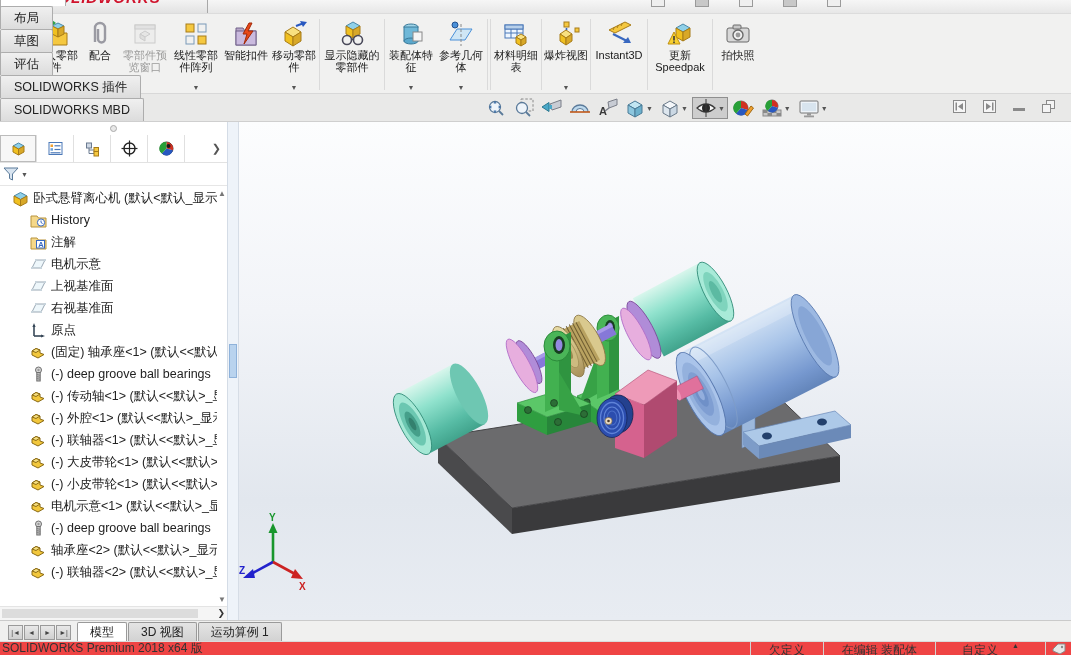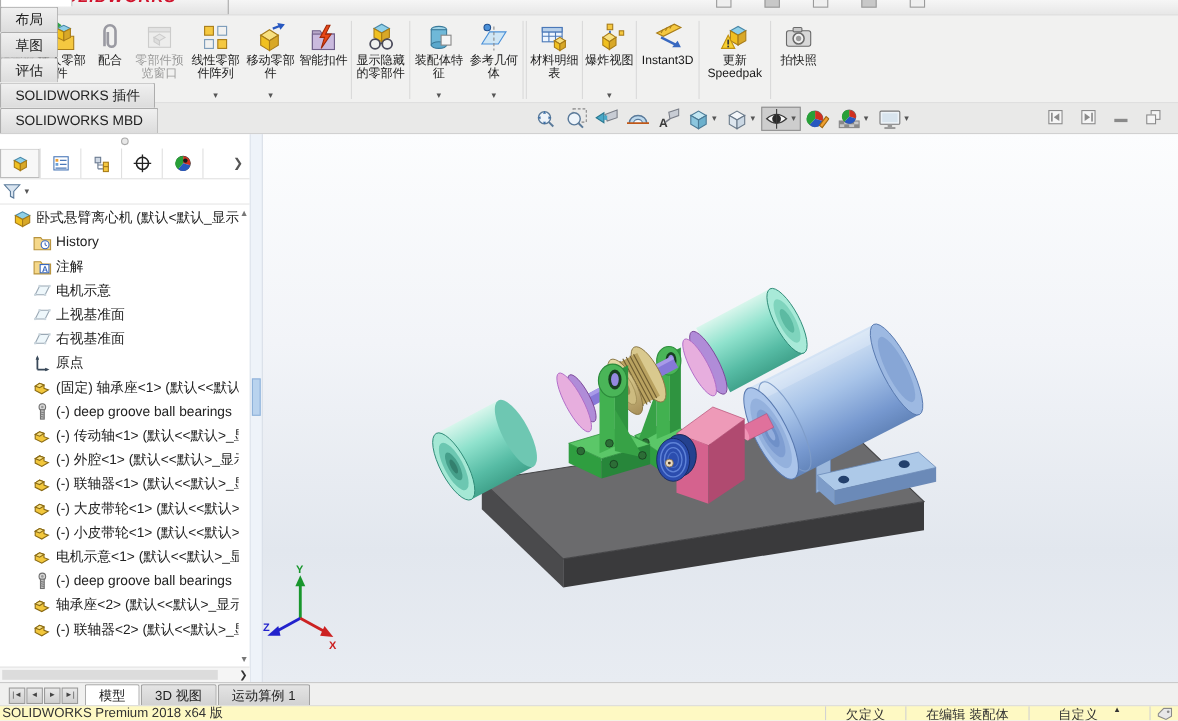--- a/index.html
+++ b/index.html
@@ -67,21 +67,21 @@
 .viewport svg.scene { position:absolute; left:0; top:0; }
 
 
 .bottombar { height:21px; background:#f0f0ef; border-top:1px solid #cacaca; display:flex; align-items:flex-end; position:relative; }
 .navbtns { display:flex; gap:1px; margin:0 6px 1px 8px; }
 .nav { width:15px; height:15px; background:linear-gradient(#e8e8e8,#cfcfcf); border:1px solid #9a9a9a; color:#444; font-size:7px; display:flex; align-items:center; justify-content:center; }
 .btab { height:19px; padding:0 12px; background:linear-gradient(#e4e4e4,#d2d2d2); border:1px solid #9a9a9a; border-bottom:none; display:flex; align-items:center; font-size:12px; margin-right:1px; border-radius:2px 2px 0 0; white-space:nowrap;margin-top:36px; }
 .btab.active { background:#fff; }
 
 
-.statusbar { height:14px; background:#fef9c3; border-top:1px solid #dadada; display:flex; align-items:center; font-size:12px; color:#333; overflow:hidden; }
+.statusbar { height:14px; background:#ef4444; border-top:1px solid #dadada; display:flex; align-items:center; font-size:12px; color:#333; overflow:hidden; }
 .sb-left { padding-left:2px; white-space:nowrap; }
 .sfield { border-left:1px solid #d2d2d2; height:100%; display:flex; align-items:flex-start; padding:0 18px; white-space:nowrap; }
 .sfield .caret { font-size:7px; color:#333; margin-left:14px; }
 .sb-spacer { flex:1; }
 .sb-tag { width:26px; display:flex; justify-content:center; border-left:1px solid #d2d2d2; height:100%; align-items:center; }
 </style>
 </head>
 <body>
 
 <div class="titlebar">
@@ -155,45 +155,45 @@
           <rect x="16" y="16" width="8" height="8" fill="#f5c840" stroke="#a87c18"></rect>
         </svg>
       </span>
     <span class="lbl">线性零部件阵列</span>
     <span class="dd">▼</span>
   </div>
 
   <div class="rb" style="width:48px">
     <span class="ric">
         <svg width="28" height="28">
+          <polygon points="4,8 11,8 13,11 24,11 24,25 4,25" fill="#b8a8c8" stroke="#70608a"></polygon>
+          <rect x="4" y="11" width="20" height="14" fill="#cabade" stroke="#70608a"></rect>
+          <polygon points="17,3 11,14 15,14 12,24 21,11 16,11 20,3" fill="#e84818" stroke="#a02808"></polygon>
+        </svg>
+      </span>
+    <span class="lbl">智能扣件</span>
+  </div>
+
+  <div class="rb" style="width:48px">
+    <span class="ric">
+        <svg width="28" height="28">
           <polygon points="5,12 13,7 21,12 13,17" fill="#f8e080" stroke="#a87c18"></polygon>
           <polygon points="5,12 13,17 13,26 5,21" fill="#f0c020" stroke="#a87c18"></polygon>
           <polygon points="13,17 21,12 21,21 13,26" fill="#d8a828" stroke="#a87c18"></polygon>
           <path d="M16,6 L24,3" stroke="#2858c0" stroke-width="2"></path>
           <polygon points="27,2 20,1 23,7" fill="#2858c0"></polygon>
         </svg>
       </span>
     <span class="lbl">移动零部件</span>
     <span class="dd">▼</span>
   </div>
 
-  <div class="rb" style="width:48px">
-    <span class="ric">
-        <svg width="28" height="28">
-          <polygon points="4,8 11,8 13,11 24,11 24,25 4,25" fill="#b8a8c8" stroke="#70608a"></polygon>
-          <rect x="4" y="11" width="20" height="14" fill="#cabade" stroke="#70608a"></rect>
-          <polygon points="17,3 11,14 15,14 12,24 21,11 16,11 20,3" fill="#e84818" stroke="#a02808"></polygon>
-        </svg>
-      </span>
-    <span class="lbl">智能扣件</span>
-  </div>
-
   <div class="rsep"></div>
 
-  <div class="rb" style="width:50px">
+  <div class="rb" style="width:62px">
     <span class="ric">
         <svg width="28" height="28">
           <polygon points="8,6 15,2 22,6 15,10" fill="#8fd0e8" stroke="#4a88a8"></polygon>
           <polygon points="8,6 15,10 15,18 8,14" fill="#f0c020" stroke="#a87c18"></polygon>
           <polygon points="15,10 22,6 22,14 15,18" fill="#d8a828" stroke="#a87c18"></polygon>
           <circle cx="9" cy="20" r="4.5" fill="none" stroke="#4a4a5a" stroke-width="1.6"></circle>
           <circle cx="20" cy="20" r="4.5" fill="none" stroke="#4a4a5a" stroke-width="1.6"></circle>
           <path d="M13.5,20 Q15,18 15.5,20" stroke="#4a4a5a" stroke-width="1.4" fill="none"></path>
         </svg>
       </span>

